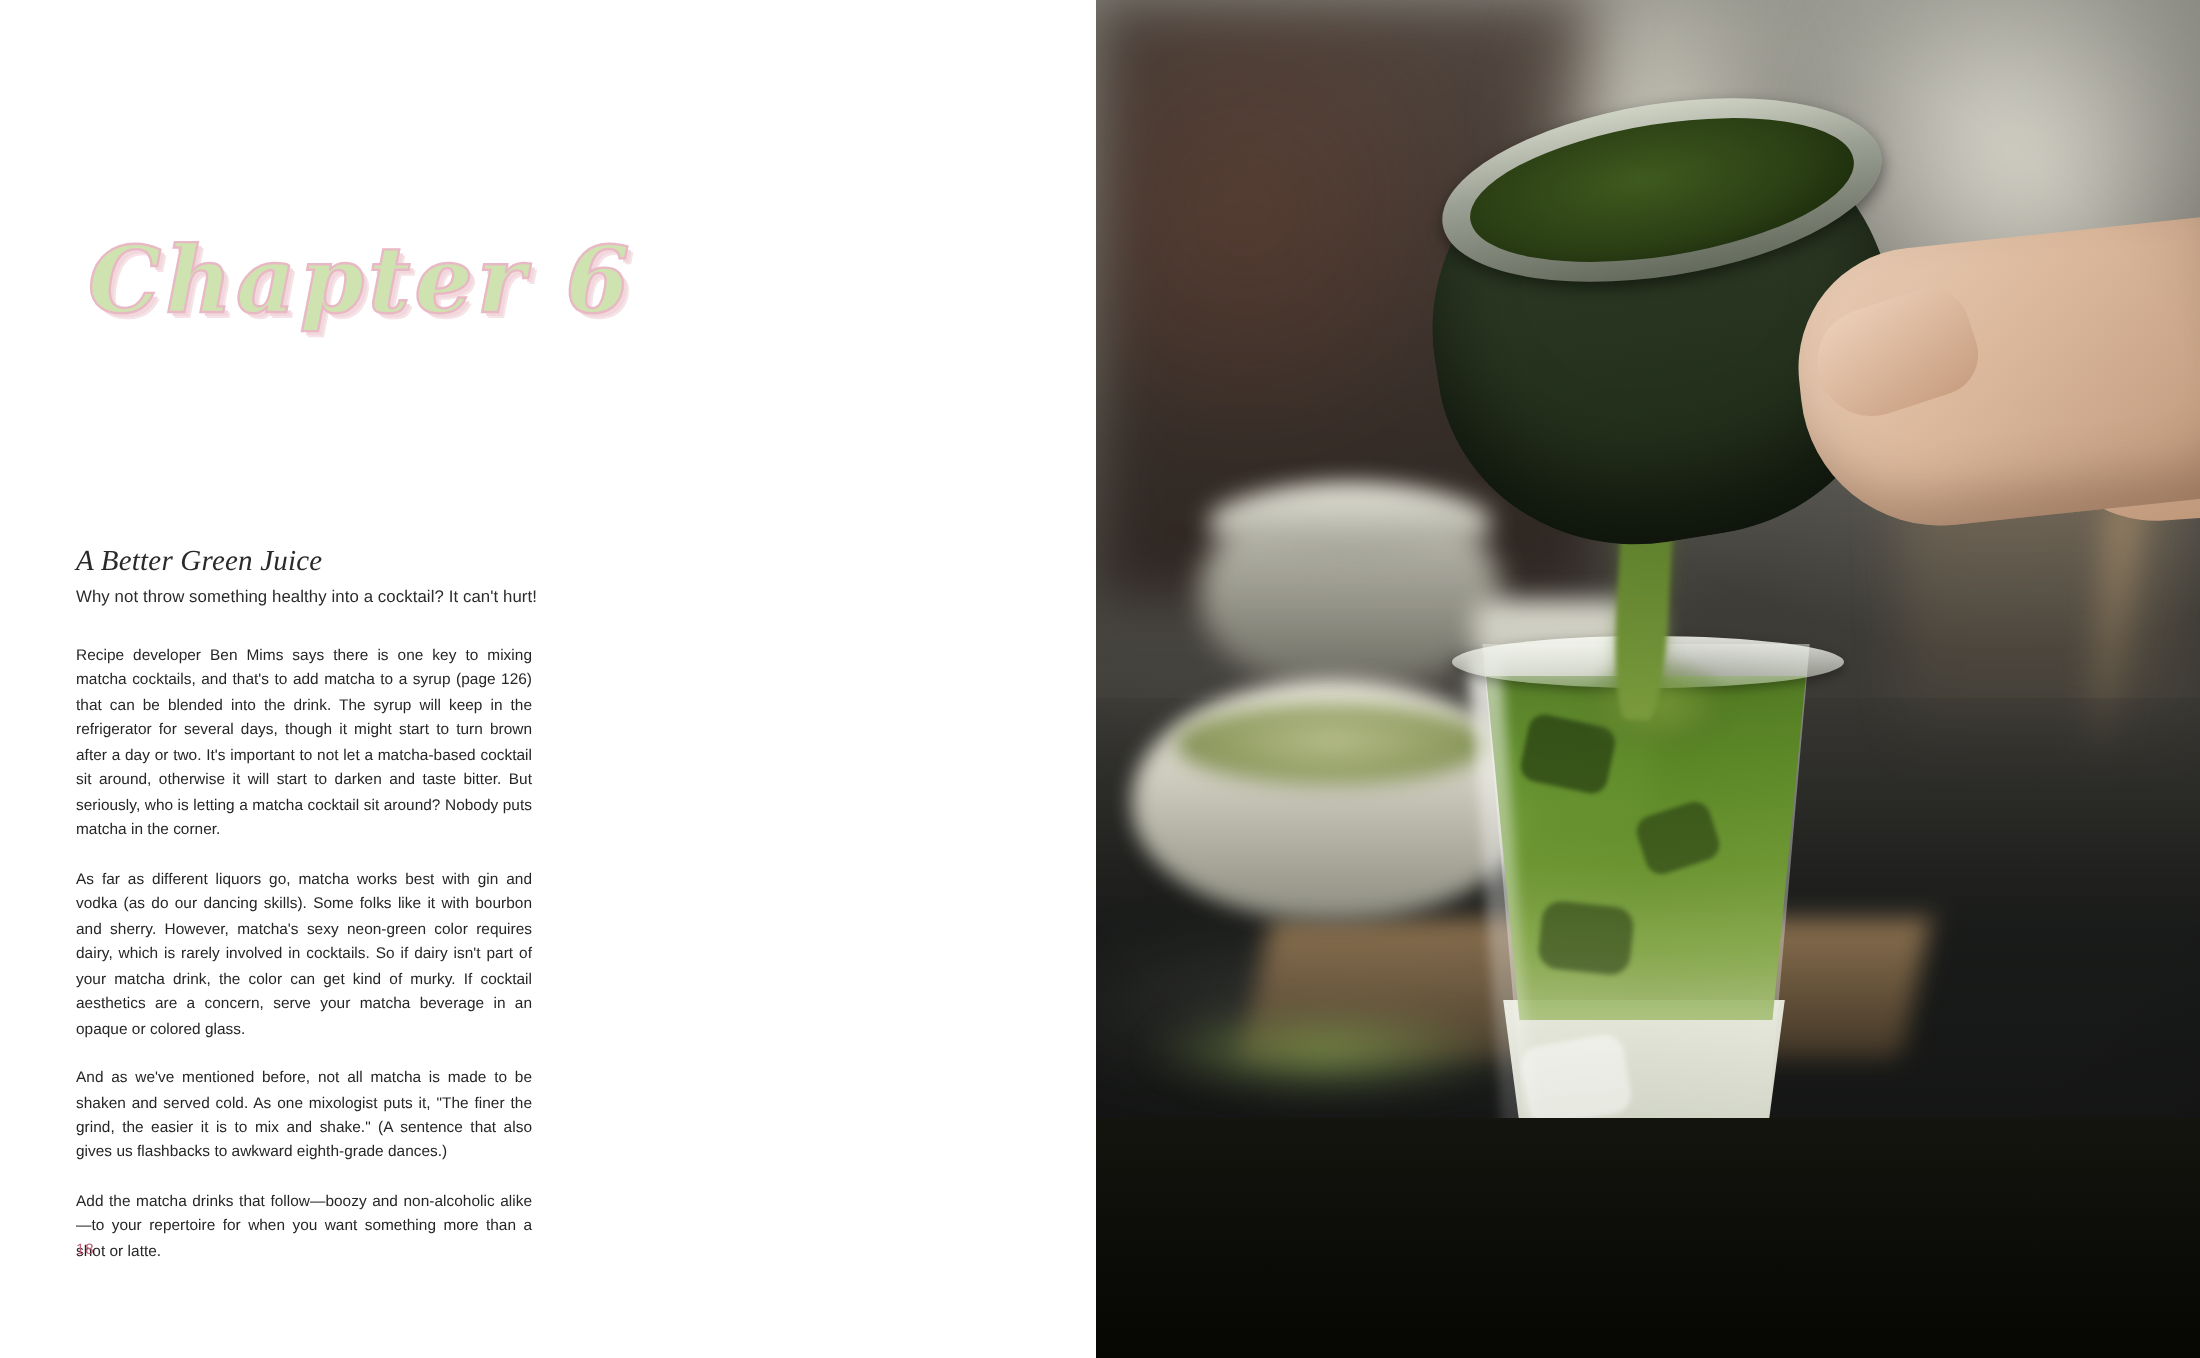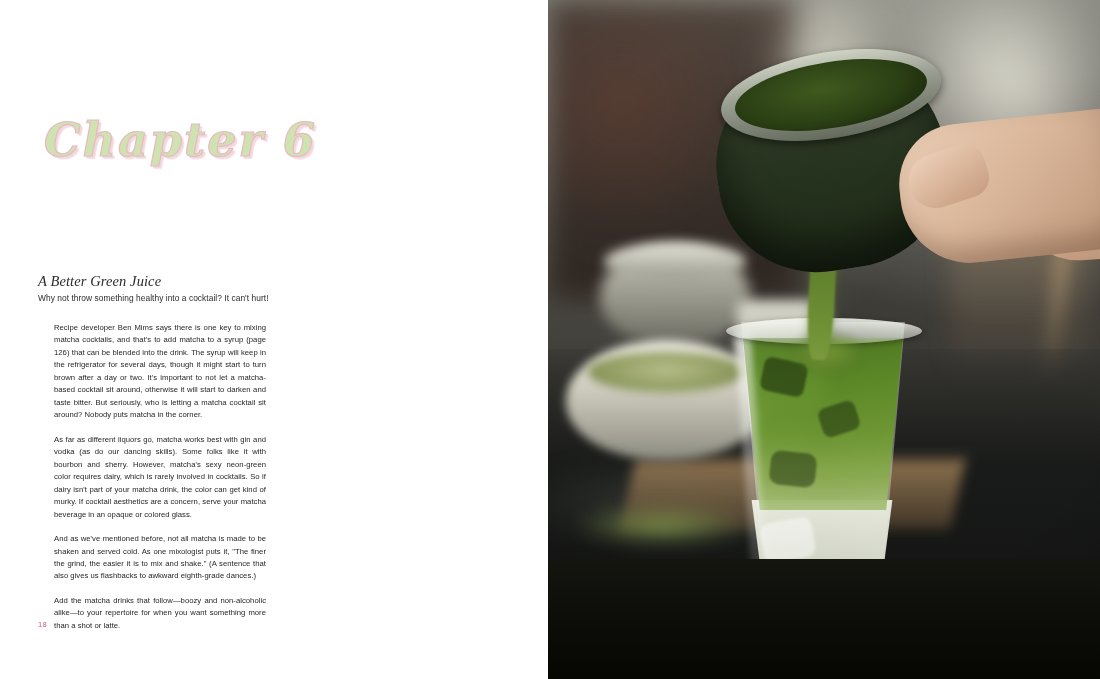--- a/index.html
+++ b/index.html
@@ -78,21 +78,21 @@
     left: 38px;
     top: 322px;
     width: 228px;
     font-size: 7.7px;
     line-height: 1.62;
     color: #262626;
     text-align: justify;
     letter-spacing: 0.02px;
   }
   .body-copy p {
-    margin: 0 0 12px 16px;
+    margin: 0 0 12px 0;
   }
   .body-copy p:last-child { margin-bottom: 0; }
 
   .folio {
     position: absolute;
     left: 38px;
     top: 620px;
     font-size: 7.5px;
     color: #c0607a;
     letter-spacing: 0.4px;

